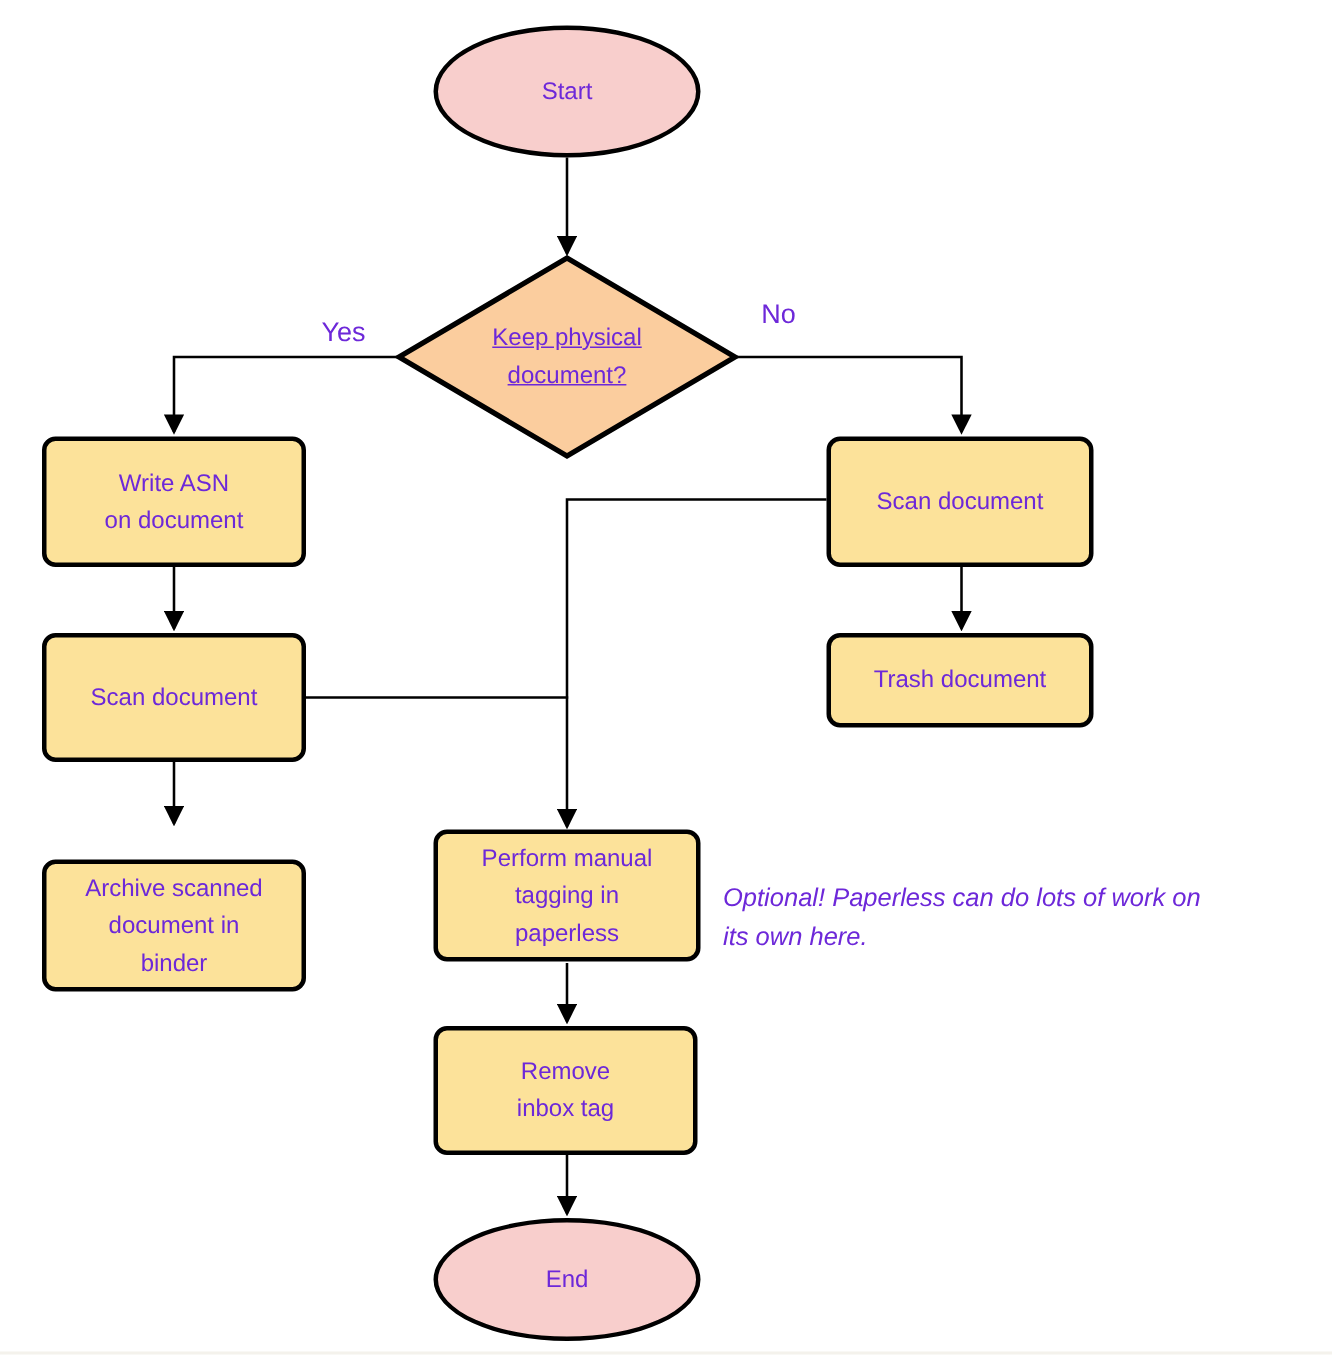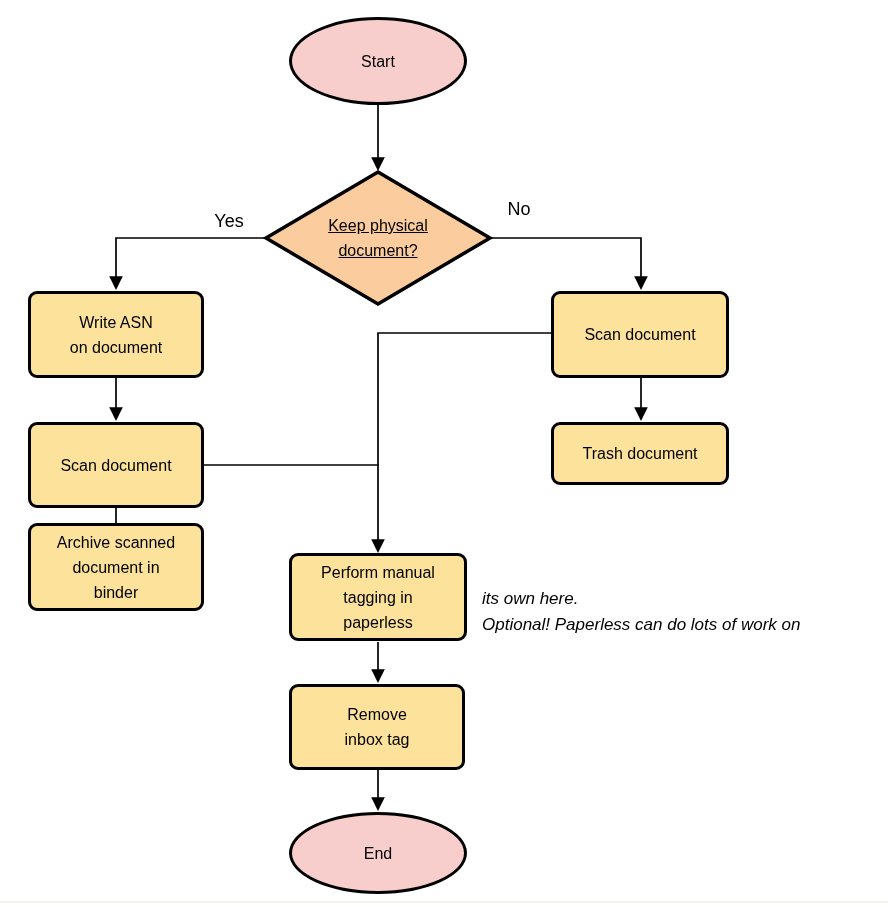--- a/index.html
+++ b/index.html
@@ -2,21 +2,21 @@
 <html><head>
 <meta charset="utf-8">
 <style>
   html, body { margin: 0; padding: 0; background: #ffffff; }
   .canvas {
     position: relative;
     width: 888px;
     height: 907px;
     background: #ffffff;
     font-family: "Liberation Sans", "DejaVu Sans", sans-serif;
-    color: #000000;
+    color: #6d28d9;
     overflow: hidden;
   }
   .edges-layer {
     position: absolute;
     left: 0; top: 0;
     width: 888px; height: 907px;
     z-index: 1;
   }
   .edge {
     fill: none;
@@ -136,21 +136,21 @@
       <span class="line">on document</span>
     </div>
   </div>
 
   <div class="node box" style="left:28px; top:422px; width:176px; height:86px;">
     <div>
       <span class="line">Scan document</span>
     </div>
   </div>
 
-  <div class="node box" style="left:28px; top:523px; width:176px; height:88px;">
+  <div class="node box" style="left:28px; top:573px; width:176px; height:88px;">
     <div>
       <span class="line">Archive scanned</span>
       <span class="line">document in</span>
       <span class="line">binder</span>
     </div>
   </div>
 
   <div class="node box" style="left:551px; top:291px; width:178px; height:87px;">
     <div>
       <span class="line">Scan document</span>
@@ -165,22 +165,22 @@
 
   <div class="node box" style="left:289px; top:553px; width:178px; height:88px;">
     <div>
       <span class="line">Perform manual</span>
       <span class="line">tagging in</span>
       <span class="line">paperless</span>
     </div>
   </div>
 
   <div class="annotation" style="left:482px; top:586px;">
+    <span class="line">Optional! Paperless can do lots of work on</span>
     <span class="line">its own here.</span>
-    <span class="line">Optional! Paperless can do lots of work on</span>
   </div>
 
   <div class="node box" style="left:289px; top:684px; width:176px; height:86px;">
     <div>
       <span class="line">Remove</span>
       <span class="line">inbox tag</span>
     </div>
   </div>
 
   <div class="node ellipse" style="left:289px; top:812px; width:178px; height:82px;">

